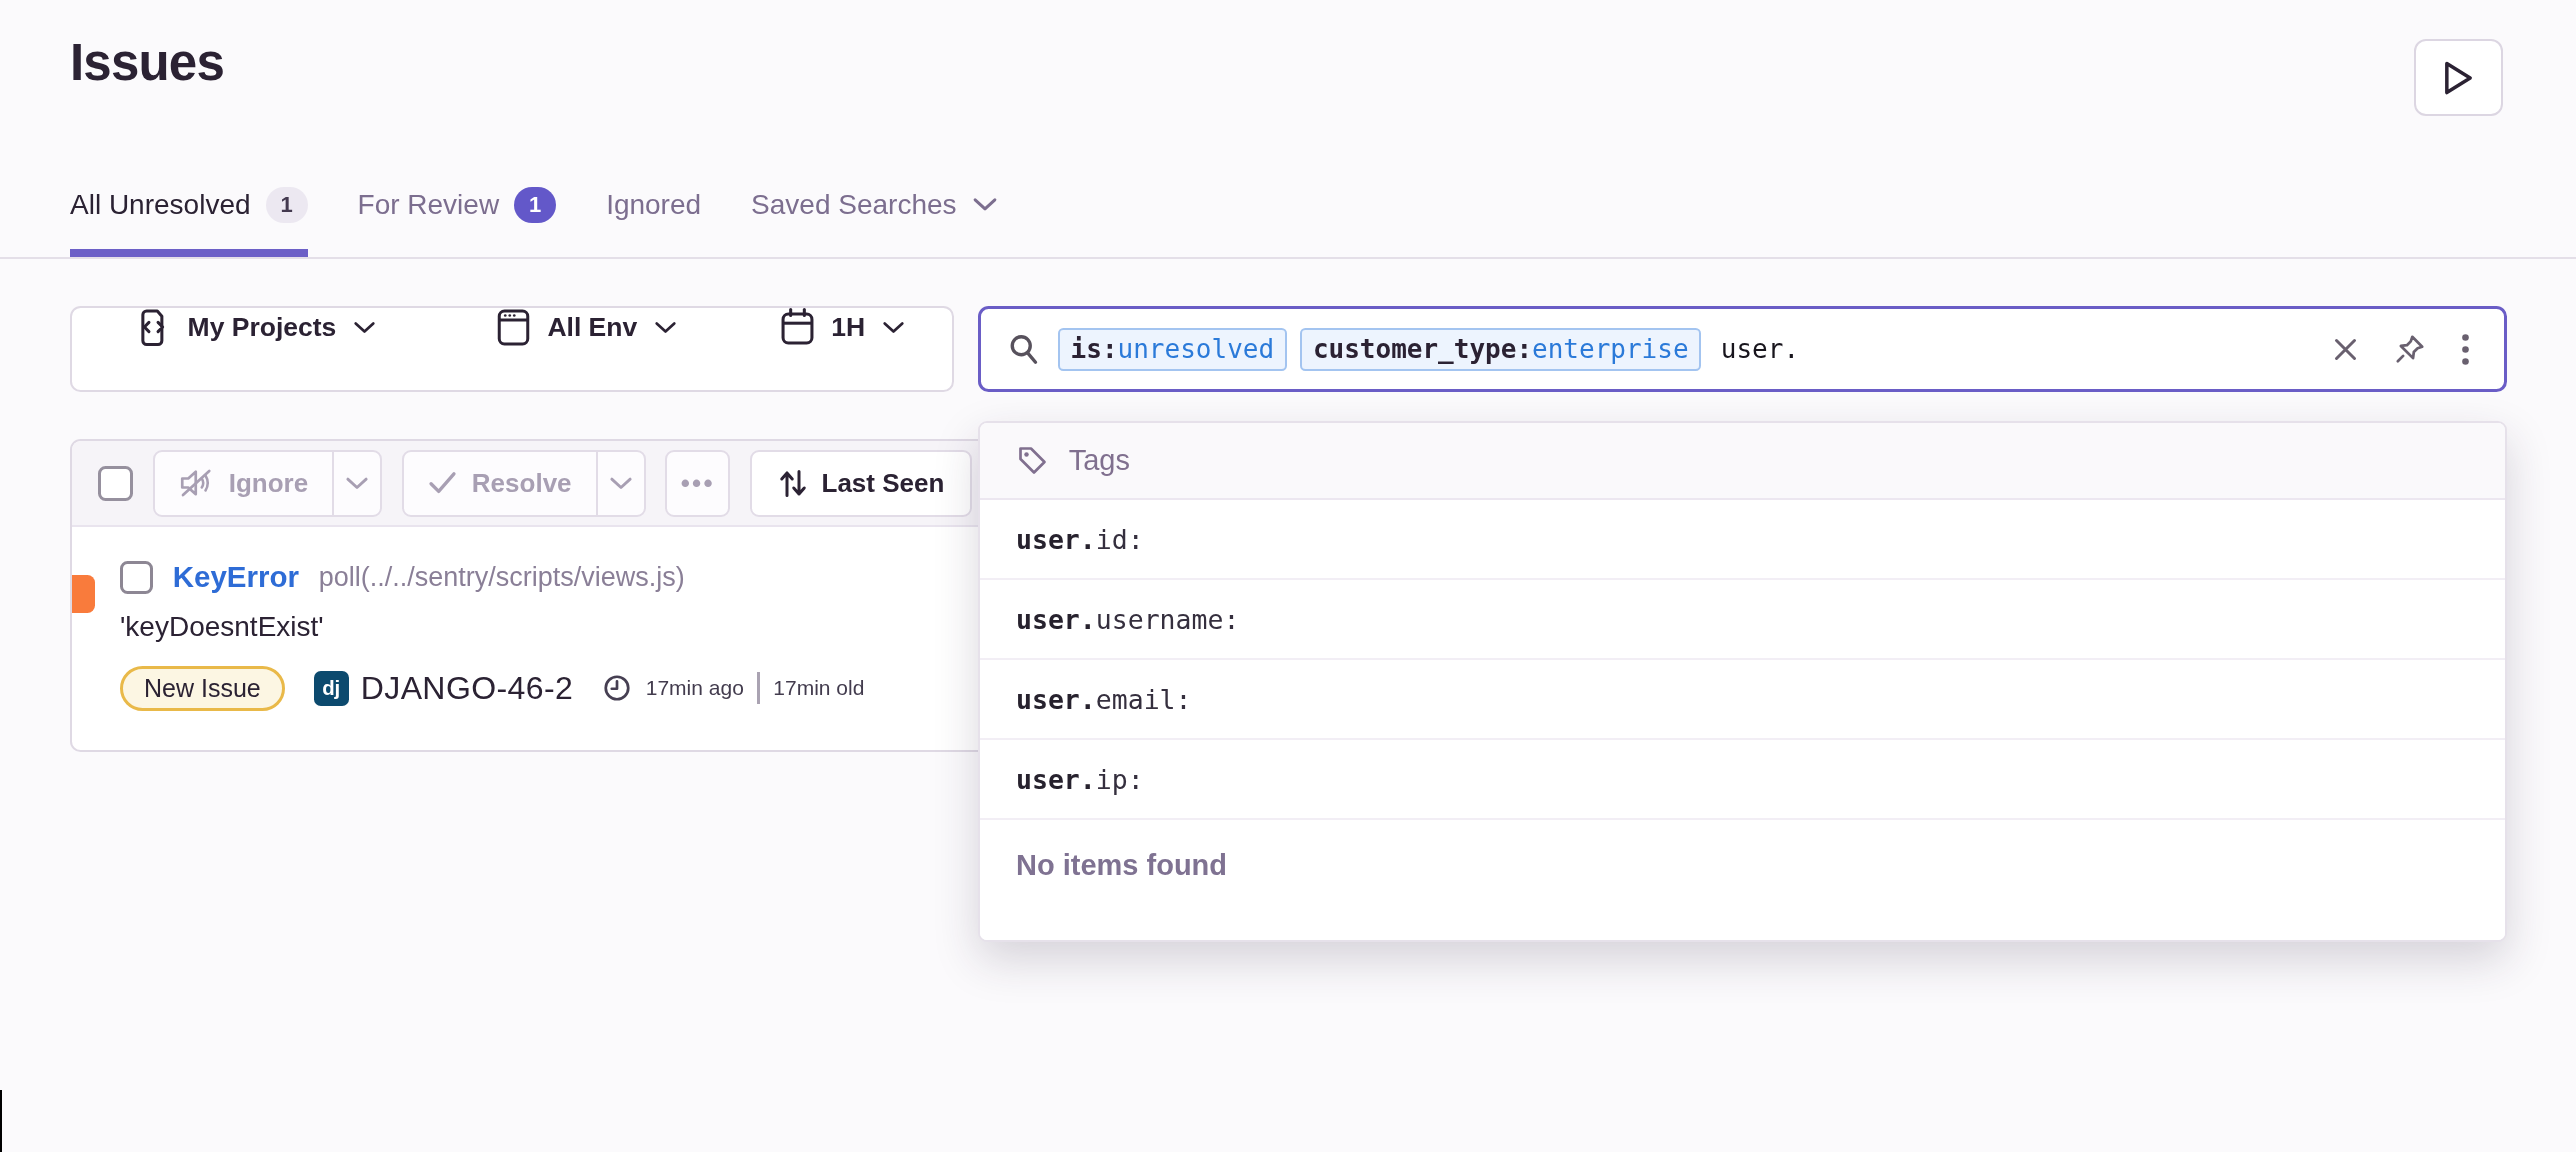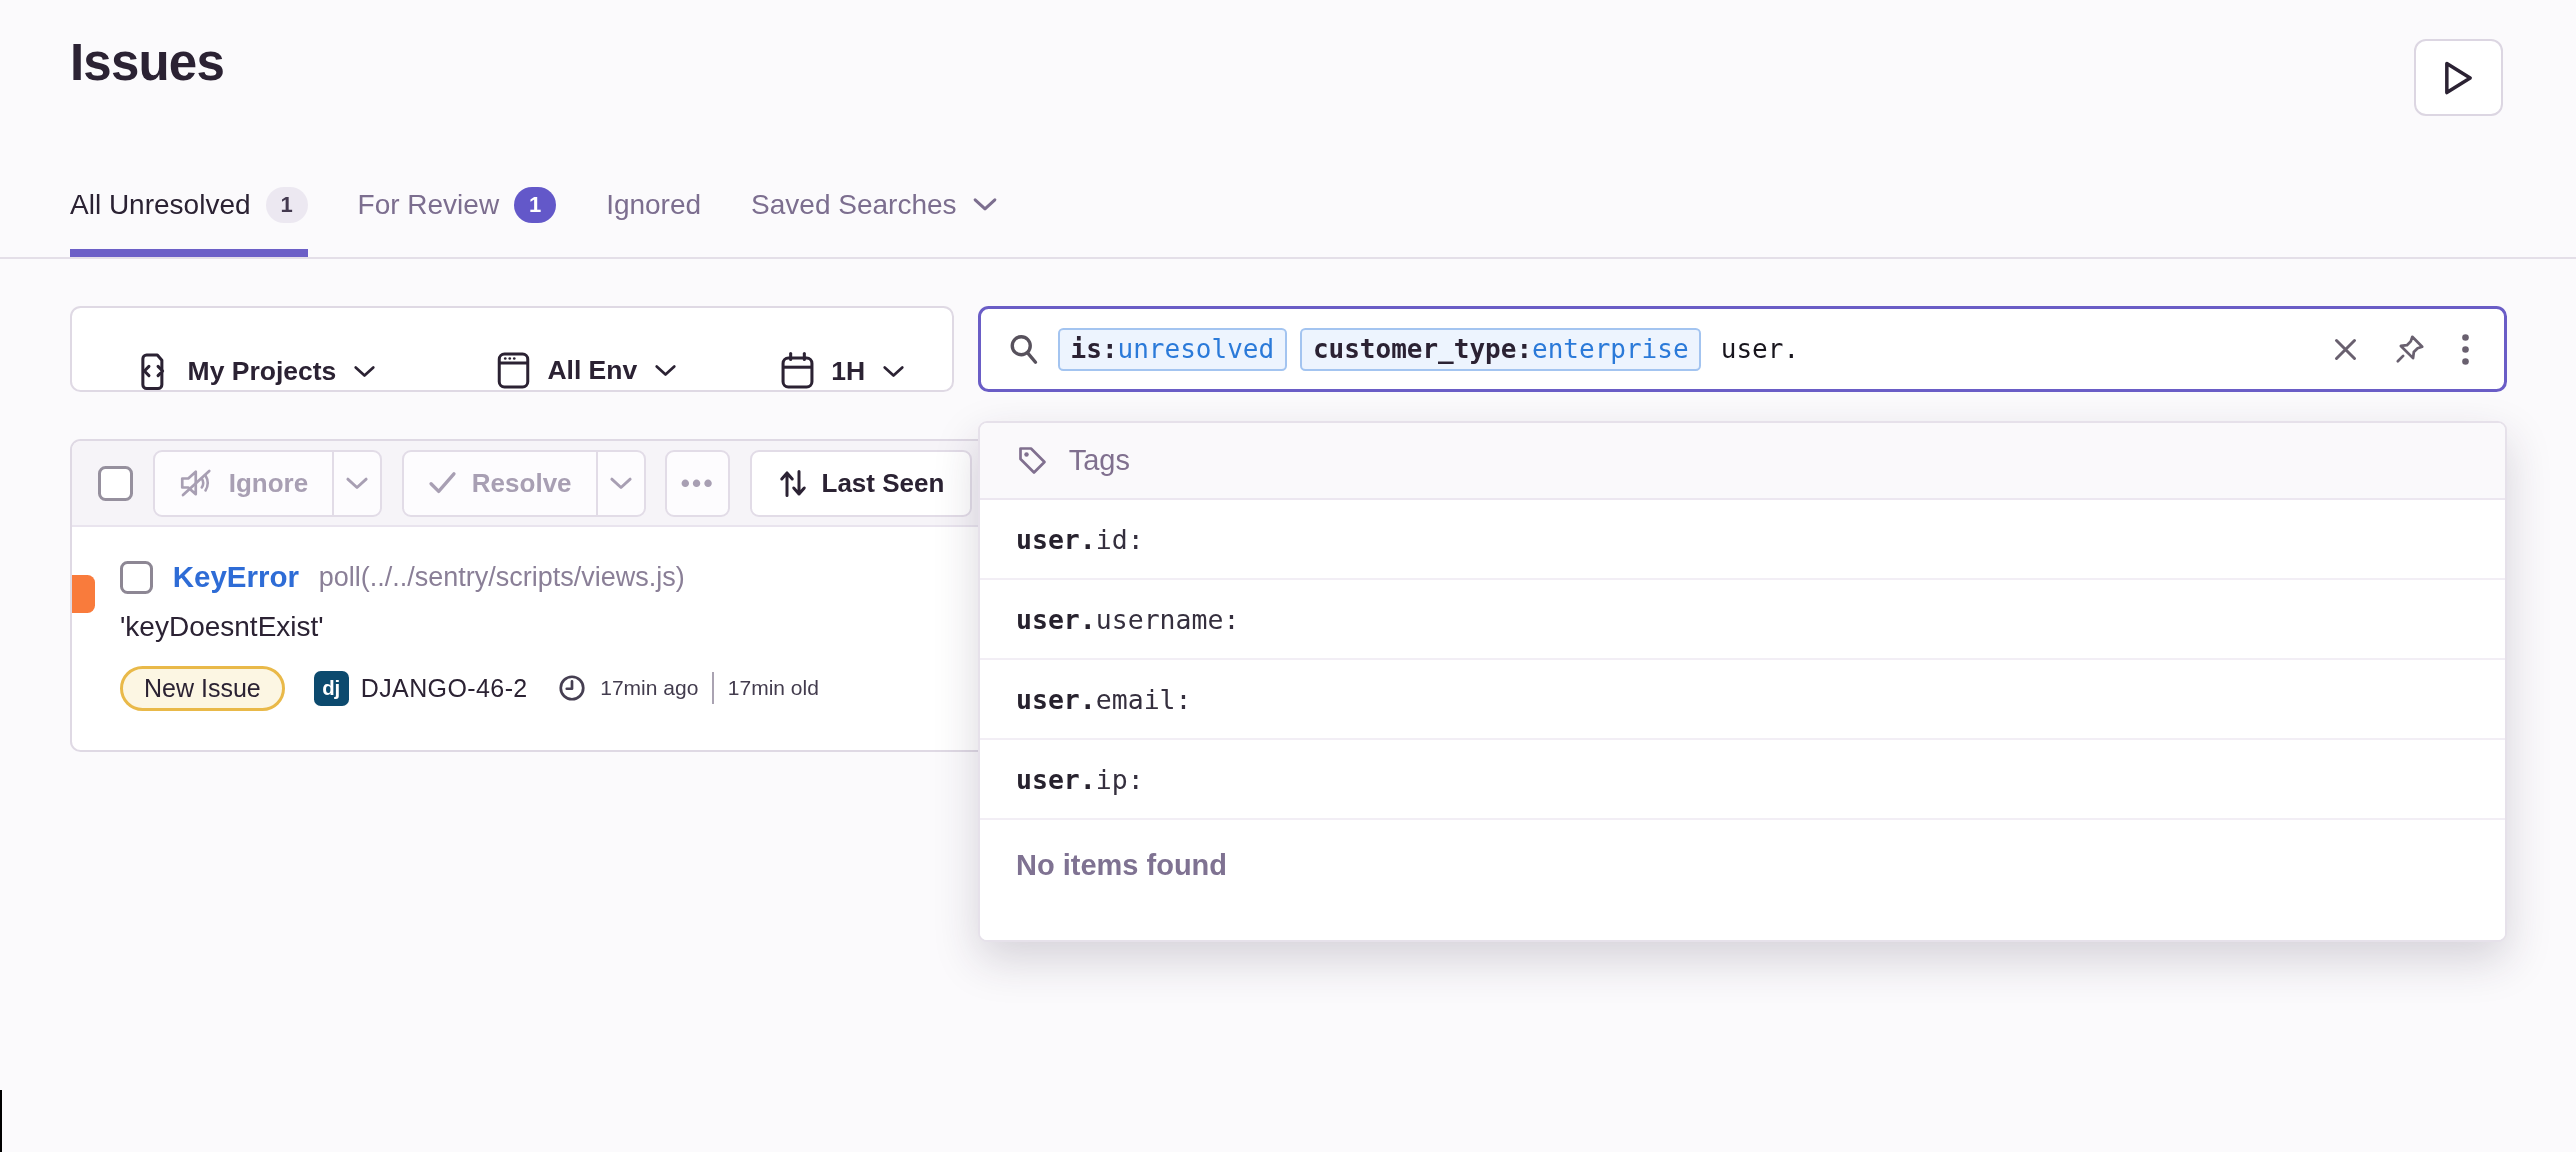--- a/index.html
+++ b/index.html
@@ -41,21 +41,21 @@
   }
   .badge.gray{ background:#ece8f1; color:#43394f; }
   .badge.purple{ background:#6358c9; color:#fff; }
   .tabs-divider{
     position:absolute; left:0; top:257px; width:2576px; height:2.3px; background:#e4dfe8;
   }
   
   .filter-bar{
     position:absolute; left:70px; top:306px; width:884px; height:86px;
     background:#fff; border:2.3px solid #dfd9e4; border-radius:10.6px;
-    display:flex; align-items:flex-end;
+    display:flex; align-items:flex-start;
   }
   .filter-seg{
     display:flex; align-items:center; justify-content:center; gap:16.7px;
     font-size:26.5px; font-weight:600; color:#2b2233; cursor:pointer;
   }
   .filter-seg.s1{ width:368px; }
   .filter-seg.s2{ width:288px; }
   .filter-seg.s3{ flex:1; }
   .filter-div{ width:2.3px; margin:13.6px 0; background:#e8e3ec; }
   
@@ -128,21 +128,21 @@
     display:inline-flex; align-items:center; height:45px; padding:0 21px;
     border:3px solid #e9b949; background:#fcf6e3; border-radius:24px;
     font-size:25px; font-weight:500; color:#2b2233;
   }
   .proj{ display:flex; align-items:center; gap:12px; }
   .dj-logo{
     width:35px; height:35px; background:#0c4a6e; border-radius:6.8px;
     display:flex; align-items:center; justify-content:center;
     color:#fff; font-weight:700; font-size:20.4px; font-family:"Liberation Sans",sans-serif;
   }
-  .proj-id{ font-size:25px; font-weight:500; color:#2b2233; letter-spacing:0.4px; }
+  .proj-id{ font-size:32px; font-weight:500; color:#2b2233; letter-spacing:0.4px; }
   .times{ display:flex; align-items:center; gap:13.6px; font-size:21px; font-weight:500; color:#433c4e; }
   .time-sep{ width:2.3px; height:32px; background:#aaa3b2; }
   
   .search-dropdown{
     position:absolute; left:978px; top:421px; width:1529px; z-index:30;
     background:#fff; border:2.3px solid #e6e1ea; border-radius:9px;
     box-shadow:0 18px 45px rgba(45,35,60,0.18); overflow:hidden;
   }
   .dd-header{
     height:77px; background:#faf9fb; border-bottom:2.3px solid #ece7f0;

